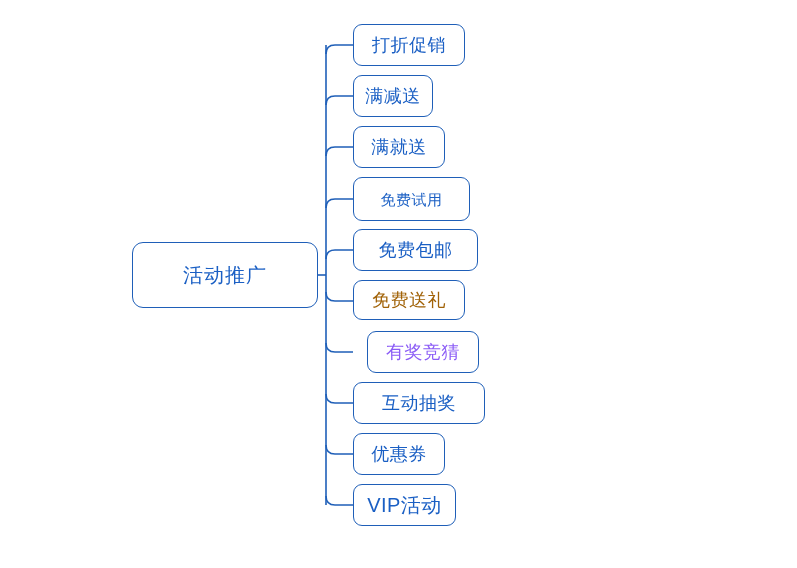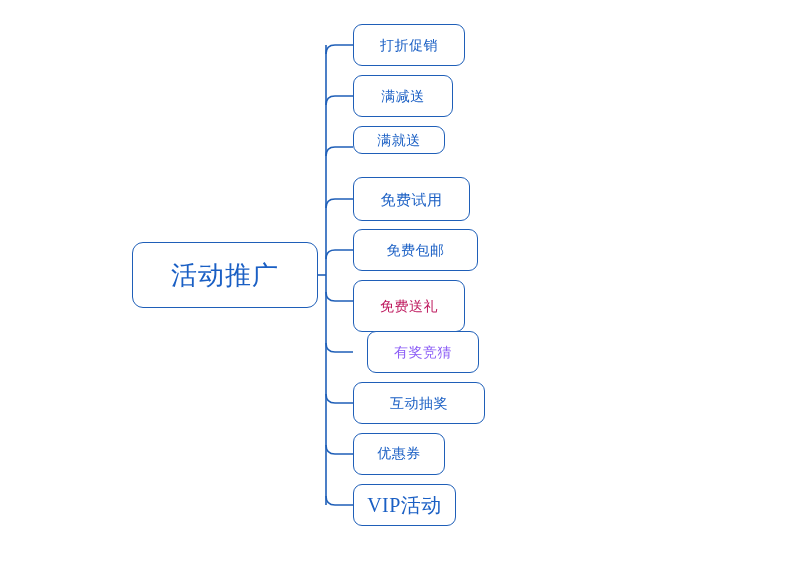--- a/index.html
+++ b/index.html
@@ -37,32 +37,32 @@
     background: #ffffff;
     border: 1.6px solid #1f5fb8;
     border-radius: 9px;
     color: #1a5fc4;
     white-space: nowrap;
     line-height: 1;
   }
   .node.root {
     border-width: 1.8px;
     border-radius: 11px;
-    font-size: 26px;
+    font-size: 20px;
     letter-spacing: 1px;
   }
   .node.child {
-    font-size: 14px;
+    font-size: 18px;
     letter-spacing: 0.5px;
   }
   .node.child.wide-text {
     font-size: 15px;
   }
   .node.child.serif-lead {
-    font-family: Liberation Serif, serif;
+    font-family: Liberation Sans, sans-serif;
     font-size: 20px;
   }
   .node-label {
     display: block;
   }
 </style>
 </head>
 <body>
 
 <div id="canvas">
@@ -82,33 +82,33 @@
       <path d="M 326 496 Q 326 505 335 505 L 353 505" fill="none" stroke="#1f5fb8" stroke-width="1.6" stroke-linecap="butt"></path>
     </svg>
 
   <div id="node-layer">
       <div class="node root" style="left: 132px; top: 242px; width: 186px; height: 66px; border-color: rgb(31, 95, 184); color: rgb(26, 95, 196);">
         <span class="node-label">活动推广</span>
       </div>
       <div class="node child" style="left: 353px; top: 24px; width: 112px; height: 42px; border-color: rgb(31, 95, 184); color: rgb(26, 95, 196);">
         <span class="node-label">打折促销</span>
       </div>
-      <div class="node child" style="left: 353px; top: 75px; width: 100px; height: 42px; border-color: rgb(31, 95, 184); color: rgb(26, 95, 196);">
+      <div class="node child" style="left: 353px; top: 75px; width: 80px; height: 42px; border-color: rgb(31, 95, 184); color: rgb(26, 95, 196);">
         <span class="node-label">满减送</span>
       </div>
-      <div class="node child" style="left: 353px; top: 126px; width: 92px; height: 28px; border-color: rgb(31, 95, 184); color: rgb(26, 95, 196);">
+      <div class="node child" style="left: 353px; top: 126px; width: 92px; height: 42px; border-color: rgb(31, 95, 184); color: rgb(26, 95, 196);">
         <span class="node-label">满就送</span>
       </div>
       <div class="node child wide-text" style="left: 353px; top: 177px; width: 117px; height: 44px; border-color: rgb(31, 95, 184); color: rgb(26, 95, 196);">
         <span class="node-label">免费试用</span>
       </div>
       <div class="node child" style="left: 353px; top: 229px; width: 125px; height: 42px; border-color: rgb(31, 95, 184); color: rgb(26, 95, 196);">
         <span class="node-label">免费包邮</span>
       </div>
-      <div class="node child" style="left: 353px; top: 280px; width: 112px; height: 52px; border-color: rgb(31, 95, 184); color: #be185d;">
+      <div class="node child" style="left: 353px; top: 280px; width: 112px; height: 40px; border-color: rgb(31, 95, 184); color: #a16207;">
         <span class="node-label">免费送礼</span>
       </div>
       <div class="node child" style="left: 367px; top: 331px; width: 112px; height: 42px; border-color: rgb(31, 95, 184); color: #8b5cf6;">
         <span class="node-label">有奖竞猜</span>
       </div>
       <div class="node child" style="left: 353px; top: 382px; width: 132px; height: 42px; border-color: rgb(31, 95, 184); color: rgb(26, 95, 196);">
         <span class="node-label">互动抽奖</span>
       </div>
       <div class="node child" style="left: 353px; top: 433px; width: 92px; height: 42px; border-color: rgb(31, 95, 184); color: rgb(26, 95, 196); font-family: Liberation Serif, serif;">
         <span class="node-label">优惠券</span>

